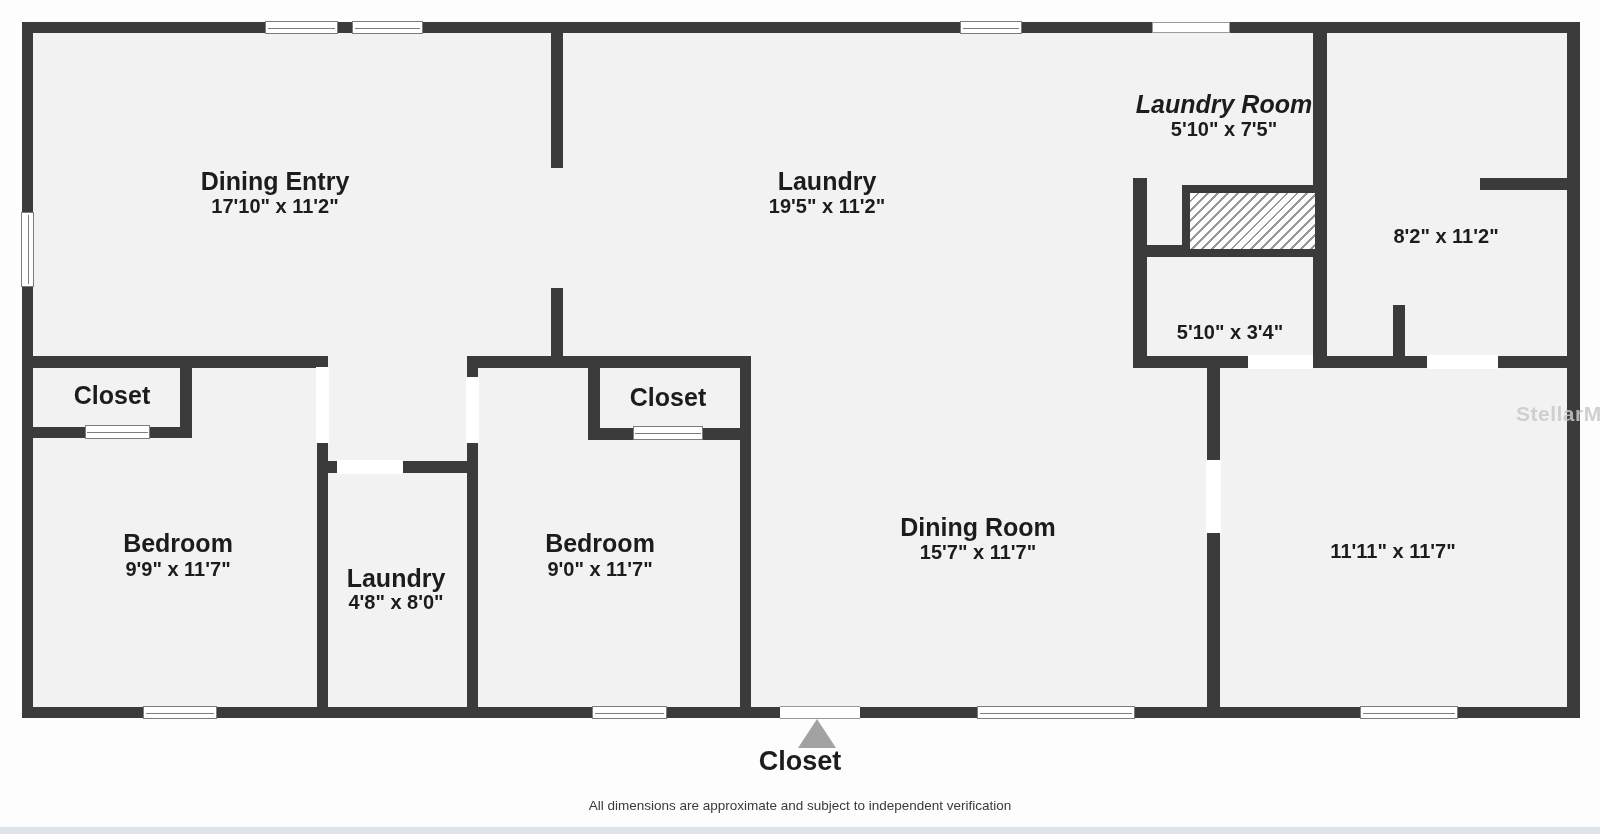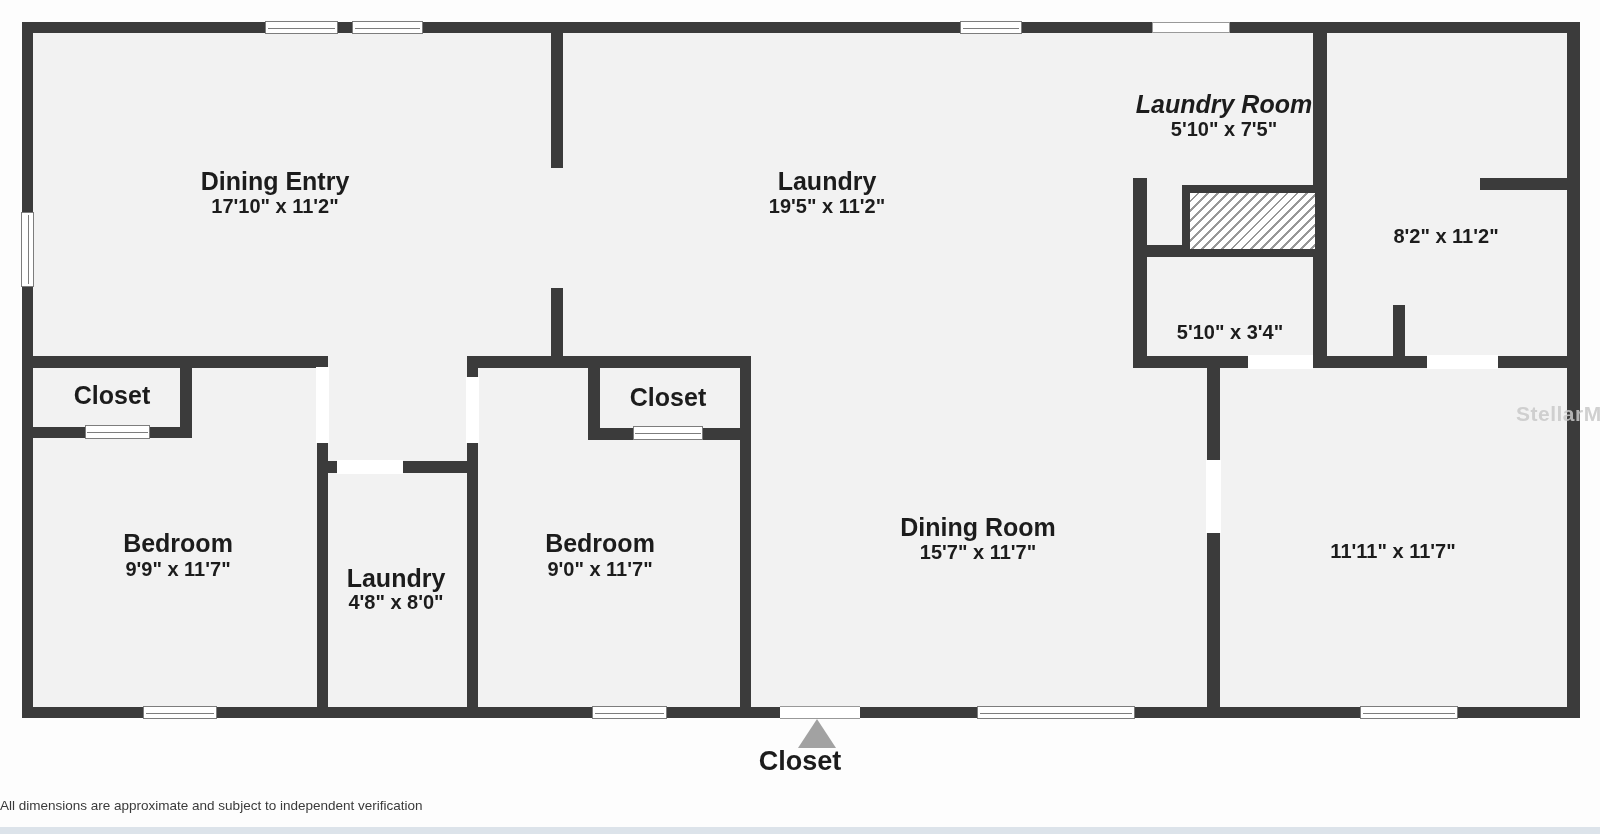--- a/index.html
+++ b/index.html
@@ -44,21 +44,21 @@
   .rname{font-size:25px;font-weight:700;line-height:1.12;}
   .rdims{font-size:20px;font-weight:700;}
   .wrap2{white-space:normal;width:150px;}
   .tri{
     position:absolute;width:0;height:0;
     border-left:19px solid transparent;border-right:19px solid transparent;
     border-bottom:29px solid var(--arrow,#a2a2a2);
   }
   .entry-lbl{font-size:27px;font-weight:700;}
   .disclaimer{
-    position:absolute;left:0;right:0;text-align:left;
+    position:absolute;left:0;right:0;text-align:center;
     font-size:13.5px;color:#3a3a3a;font-weight:400;
   }
   .watermark{
     position:absolute;font-size:21px;font-weight:600;
     color:var(--wm,#c9c9c9);opacity:.85;white-space:nowrap;letter-spacing:.5px;
   }
   .footer-strip{position:absolute;background:var(--strip,#dce3ea);}
 </style>
 </head>
 <body>

